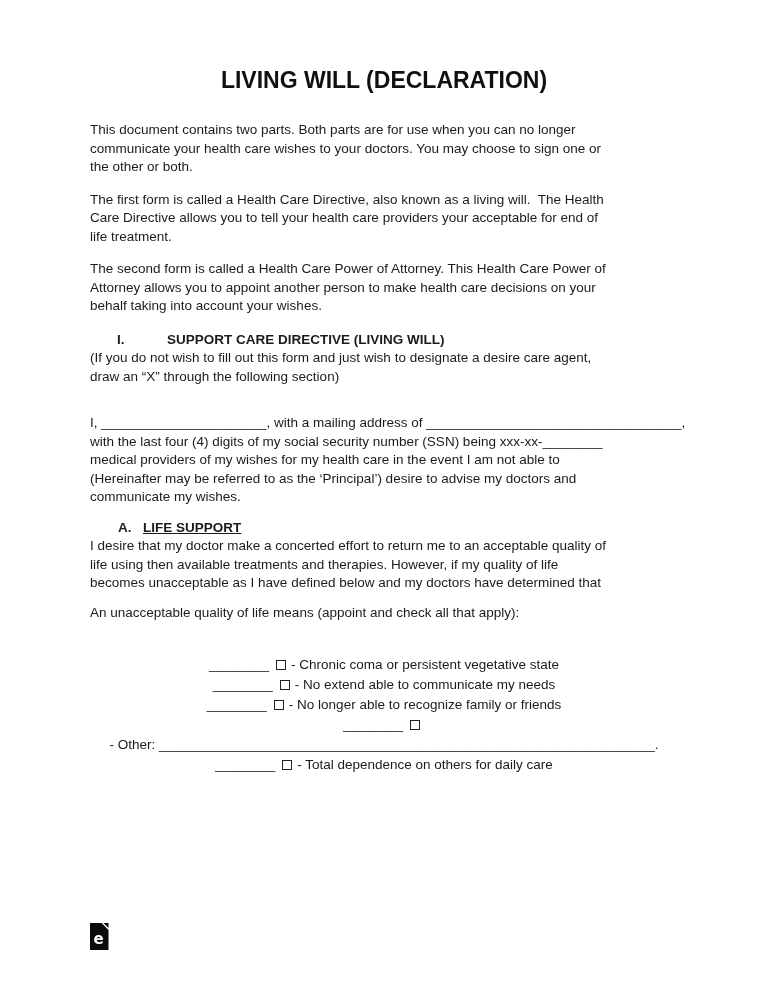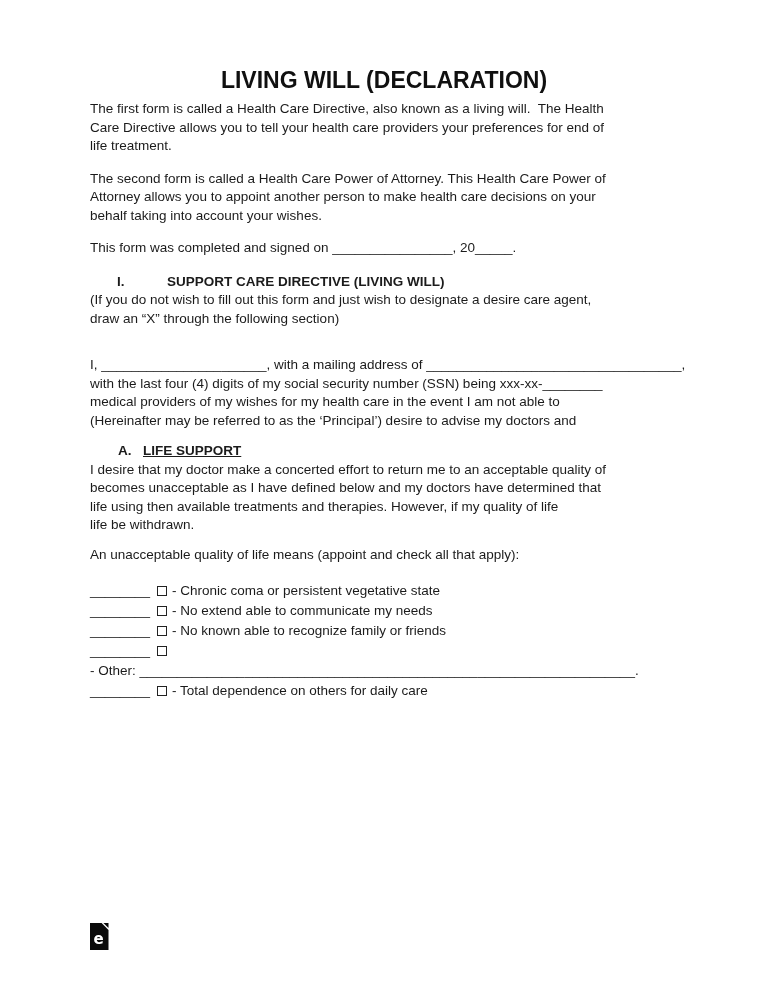--- a/index.html
+++ b/index.html
@@ -5,92 +5,96 @@
   * { margin:0; padding:0; box-sizing:border-box; }
   html,body { background:#ffffff; }
   .page {
     width:768px; height:994px; background:#ffffff; position:relative;
     overflow:hidden; color:#1b1b1b;
     font-family:"Liberation Sans", sans-serif; font-size:13.5px;
   }
   .content { padding:66px 90px 0 90px; line-height:18.5px; }
   .doc-title {
     text-align:center; font-size:23px; font-weight:bold; line-height:28px;
-    color:#101010; margin-bottom:6px; font-family:"Liberation Sans", sans-serif;
+    color:#101010; margin-bottom:27px; font-family:"Liberation Sans", sans-serif;
   }
   .line { white-space:pre; line-height:18.5px; }
   .para { margin-bottom:14px; }
   .sec1-head { font-weight:bold; margin-top:15px; }
   .sec1-num { display:inline-block; margin-left:27px; width:50px; }
   .secA-head { font-weight:bold; margin-top:12px;text-decoration:underline; }
   .secA-num { display:inline-block; margin-left:28px; width:25px; }
   .mt14 { margin-top:28px; }
   .mt11 { margin-top:11px; }
-  .checkbox-list { margin-top:17px; }
+  .checkbox-list { margin-top:33px;text-align:center; }
   .checkbox-row { line-height:20px; }
   .checkbox-row span { white-space:pre; }
   .cbx {
     display:inline-block; width:10px; height:10px;
     border:1.4px solid #222; margin:0 5px 0 7px; vertical-align:-1px;
     white-space:normal;
   }
   .logo { position:absolute; left:90px; top:923px; width:19px; height:27px; }
 </style>
 </head>
 <body>
 
 <div class="page">
   <div class="content">
 
     <h1 class="doc-title">LIVING WILL (DECLARATION)</h1>
 
+    <div class="para">
+        <div class="line">This document contains two parts. Both parts are for use when you can no longer</div>
+        <div class="line">communicate your health care wishes to your doctors. You may choose to sign one or</div>
+        <div class="line">the other or both.</div>
+      </div>
 
     <div class="para">
         <div class="line">The first form is called a Health Care Directive, also known as a living will.  The Health</div>
-        <div class="line">Care Directive allows you to tell your health care providers your preferences for end of</div>
+        <div class="line">Care Directive allows you to tell your health care providers your acceptable for end of</div>
         <div class="line">life treatment.</div>
       </div>
 
     <div class="para">
         <div class="line">The second form is called a Health Care Power of Attorney. This Health Care Power of</div>
         <div class="line">Attorney allows you to appoint another person to make health care decisions on your</div>
         <div class="line">behalf taking into account your wishes.</div>
       </div>
 
-    <div class="line para">This form was completed and signed on ________________, 20_____.</div>
 
     <div class="sec1-head"><span class="sec1-num">I.</span><span>SUPPORT CARE DIRECTIVE (LIVING WILL)</span></div>
 
     <div>
         <div class="line">(If you do not wish to fill out this form and just wish to designate a desire care agent,</div>
         <div class="line">draw an “X” through the following section)</div>
       </div>
 
     <div class="mt14">
         <div class="line">I, ______________________, with a mailing address of __________________________________,</div>
         <div class="line">with the last four (4) digits of my social security number (SSN) being xxx-xx-________</div>
         <div class="line">medical providers of my wishes for my health care in the event I am not able to</div>
         <div class="line">(Hereinafter may be referred to as the ‘Principal’) desire to advise my doctors and</div>
+        <div class="line">communicate my wishes.</div>
       </div>
 
     <div class="secA-head"><span class="secA-num">A.</span><span>LIFE SUPPORT</span></div>
 
     <div>
         <div class="line">I desire that my doctor make a concerted effort to return me to an acceptable quality of</div>
+        <div class="line">life using then available treatments and therapies. However, if my quality of life</div>
         <div class="line">becomes unacceptable as I have defined below and my doctors have determined that</div>
-        <div class="line">life using then available treatments and therapies. However, if my quality of life</div>
-        <div class="line">life be withdrawn.</div>
       </div>
 
     <div class="line mt11">An unacceptable quality of life means (appoint and check all that apply):</div>
 
     <div class="checkbox-list">
         <div class="checkbox-row"><span>________</span><span class="cbx"></span><span>- </span><span>Chronic coma or persistent vegetative state</span><span></span></div>
         <div class="checkbox-row"><span>________</span><span class="cbx"></span><span>- </span><span>No extend able to communicate my needs</span><span></span></div>
-        <div class="checkbox-row"><span>________</span><span class="cbx"></span><span>- </span><span>No known able to recognize family or friends</span><span></span></div>
+        <div class="checkbox-row"><span>________</span><span class="cbx"></span><span>- </span><span>No longer able to recognize family or friends</span><span></span></div>
         <div class="checkbox-row"><span>________</span><span class="cbx"></span><span>- </span><span>Other:</span><span> __________________________________________________________________.</span></div>
         <div class="checkbox-row"><span>________</span><span class="cbx"></span><span>- </span><span>Total dependence on others for daily care</span><span></span></div>
       </div>
 
   </div>
 
   <div class="logo">
     <svg width="19" height="27" viewBox="0 0 19 27" xmlns="http://www.w3.org/2000/svg">
       <path d="M0 0 H11.6 L18.5 6.9 V27 H0 Z" fill="#0a0a0a"></path>
       <path d="M13.4 0 H18.5 V5.1 Z" fill="#0a0a0a"></path>

